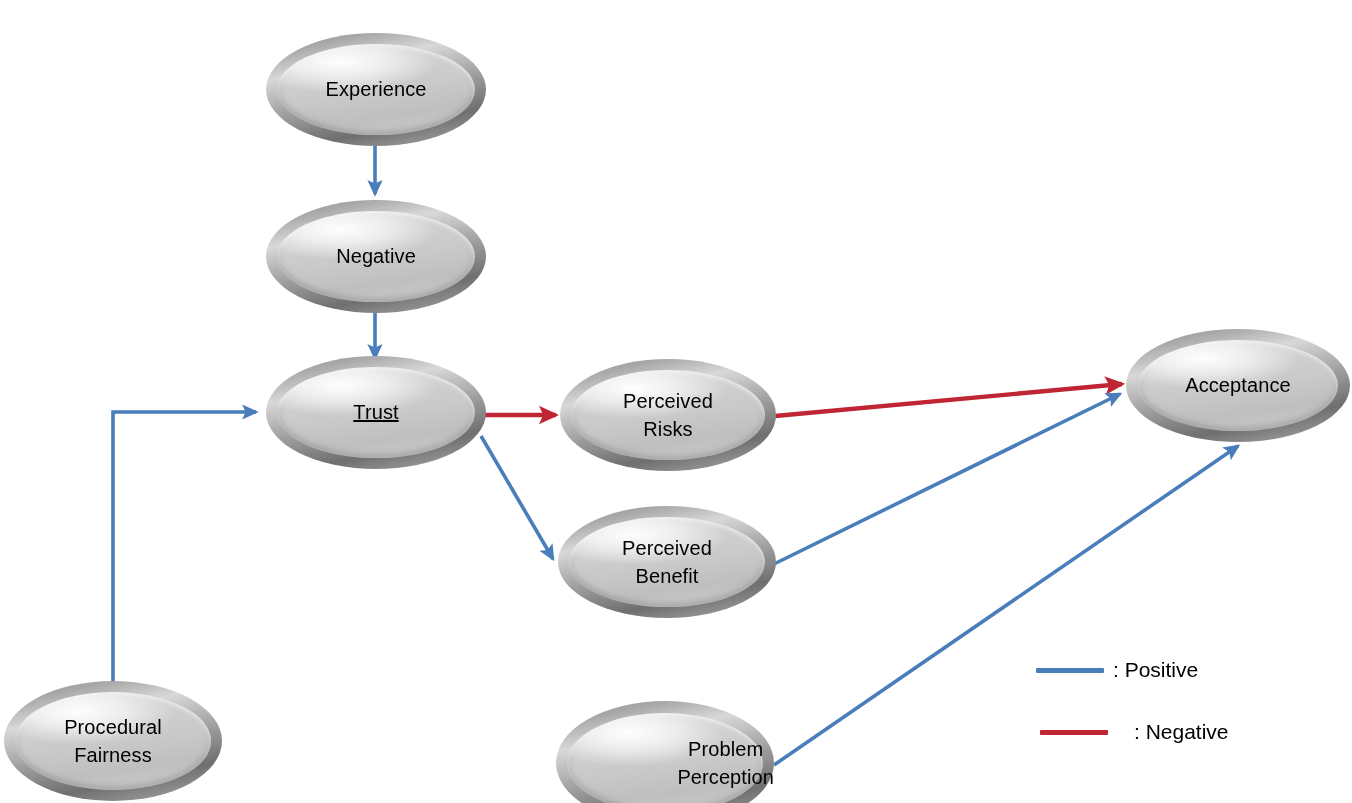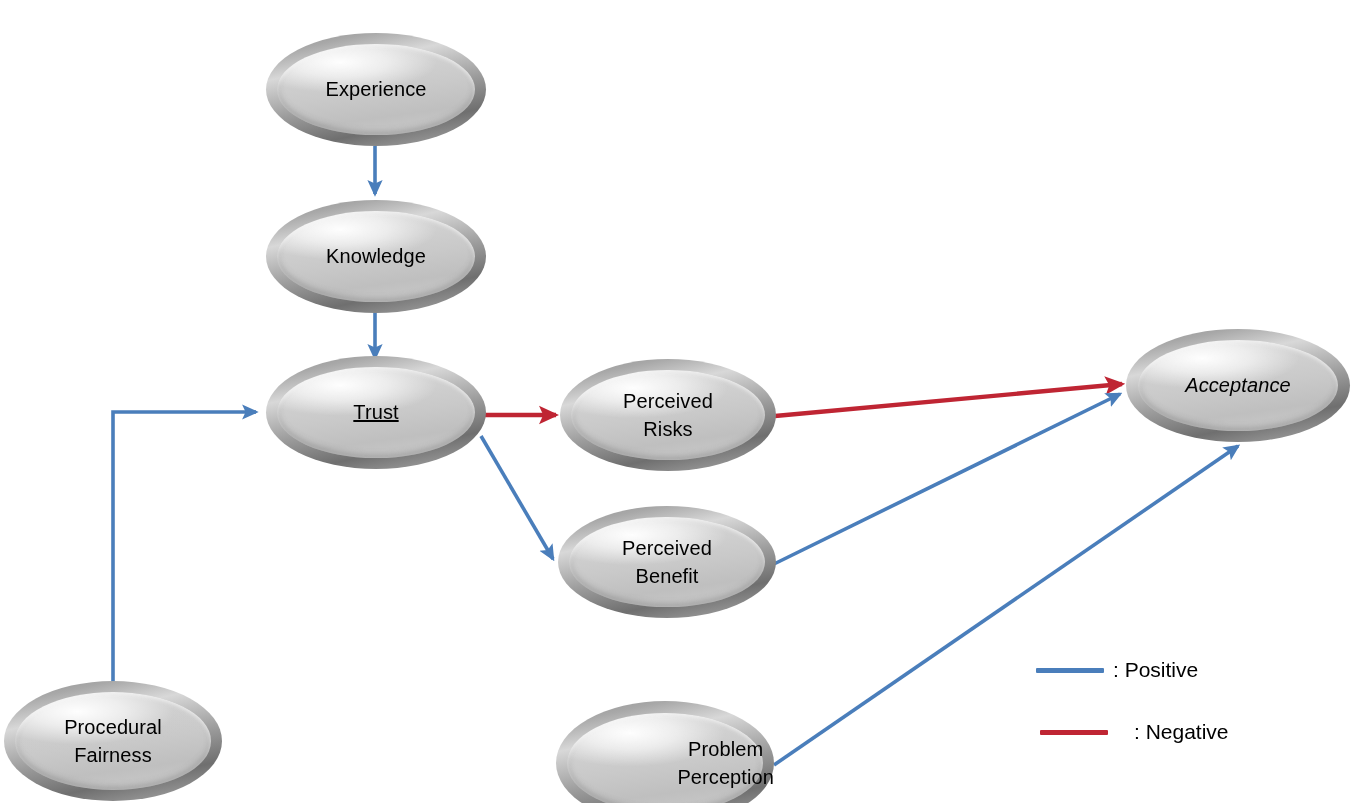--- a/index.html
+++ b/index.html
@@ -128,21 +128,21 @@
 
   <div id="nodes-group">
       <div class="node" style="left: 266px; top: 5px; width: 220px; height: 113px;">
         <div class="rim"></div>
         <div class="inner"></div>
         <div class="label">Experience</div>
       </div>
       <div class="node" style="left: 266px; top: 172px; width: 220px; height: 113px;">
         <div class="rim"></div>
         <div class="inner"></div>
-        <div class="label">Knowledge</div>
+        <div class="label">Negative</div>
       </div>
       <div class="node" style="left: 266px; top: 328px; width: 220px; height: 113px; text-decoration: underline;">
         <div class="rim"></div>
         <div class="inner"></div>
         <div class="label">Trust</div>
       </div>
       <div class="node" style="left: 560px; top: 331px; width: 216px; height: 112px;">
         <div class="rim"></div>
         <div class="inner"></div>
         <div class="label">Perceived
@@ -159,21 +159,21 @@
         <div class="inner"></div>
         <div class="label">Problem
 Perception</div>
       </div>
       <div class="node" style="left: 4px; top: 653px; width: 218px; height: 120px;">
         <div class="rim"></div>
         <div class="inner"></div>
         <div class="label">Procedural
 Fairness</div>
       </div>
-      <div class="node" style="left: 1126px; top: 301px; width: 224px; height: 113px; font-style: italic;">
+      <div class="node" style="left: 1126px; top: 301px; width: 224px; height: 113px;">
         <div class="rim"></div>
         <div class="inner"></div>
         <div class="label">Acceptance</div>
       </div>
     </div>
 
   <div id="legend-group">
       <div class="legend-item" style="left: 1036px; top: 630px;">
         <div class="legend-swatch" style="background: rgb(74, 126, 187);"></div>
         <div class="legend-text">: Positive</div>

